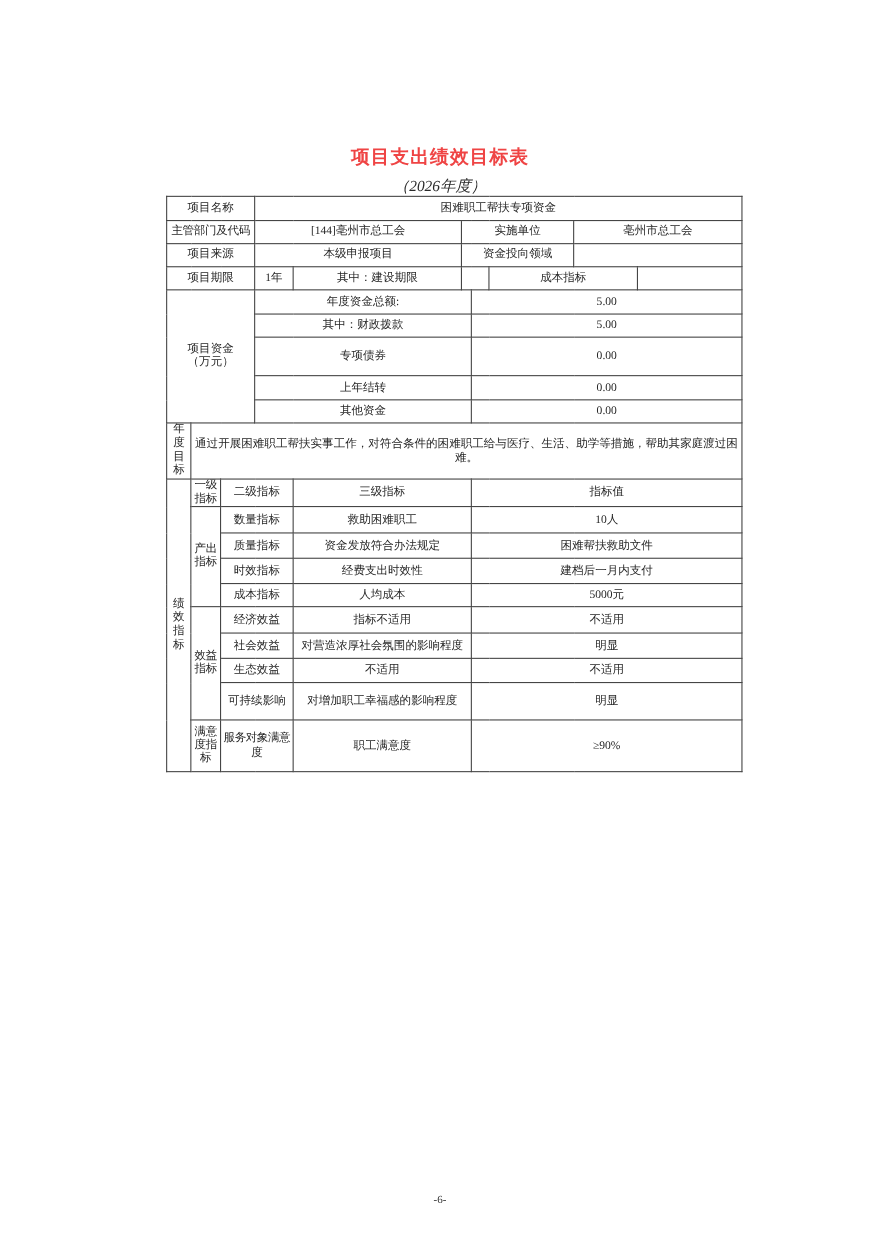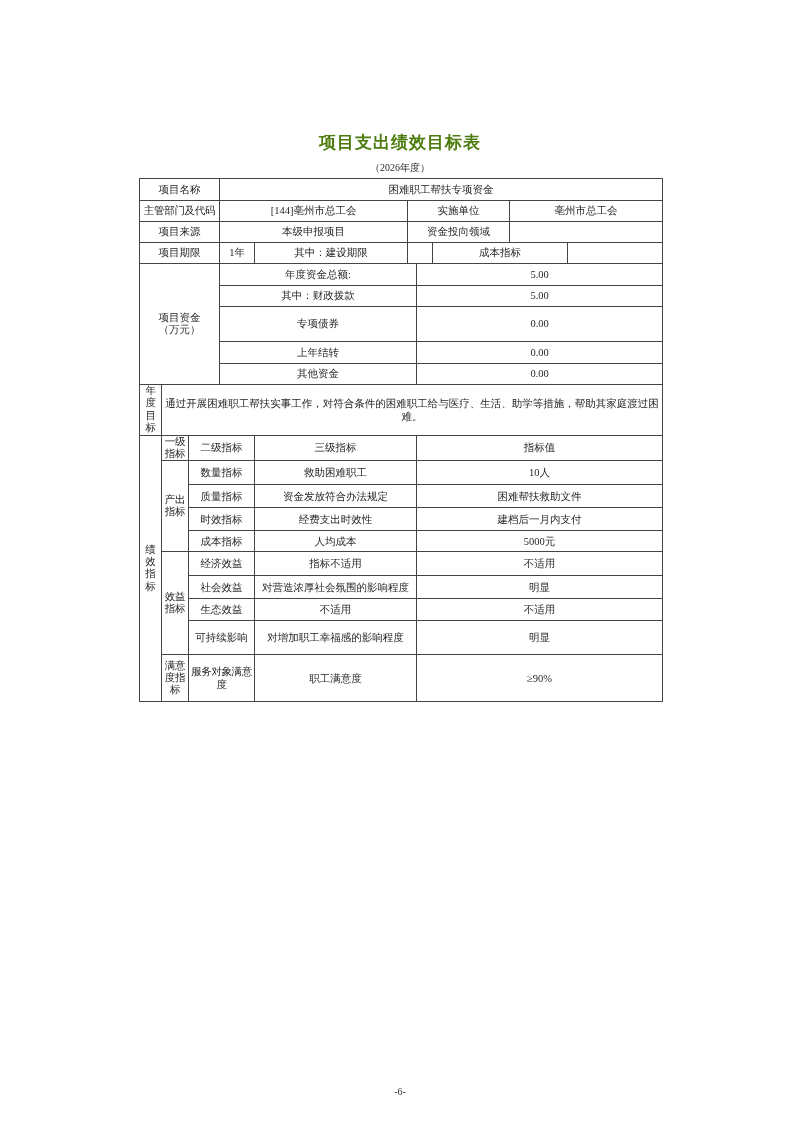--- a/index.html
+++ b/index.html
@@ -10,29 +10,29 @@
     margin:0 auto;
     font-family:"Liberation Serif","DejaVu Serif",serif;
     color:#222222;
     overflow:hidden;
   }
   .doc-title{
     position:absolute;top:131px;left:0;width:100%;
     text-align:center;
     font-size:17px;font-weight:bold;
     letter-spacing:1px;
-    color:#4d7c0f;
+    color:#ef4444;
   }
   .doc-subtitle{
     position:absolute;top:161px;left:0;width:100%;
     text-align:center;
-    font-size:10px;color:#2a2a2a;
+    font-size:14px;color:#2a2a2a;font-style:italic;
   }
   table.main{
-    position:absolute;top:178px;left:139px;
+    position:absolute;top:178px;left:151px;
     width:523px;
     border-collapse:collapse;
     table-layout:fixed;
   }
   table.main td{
     border:1px solid #454545;
     text-align:center;
     vertical-align:middle;
     font-size:10.5px;
     line-height:1.25;

